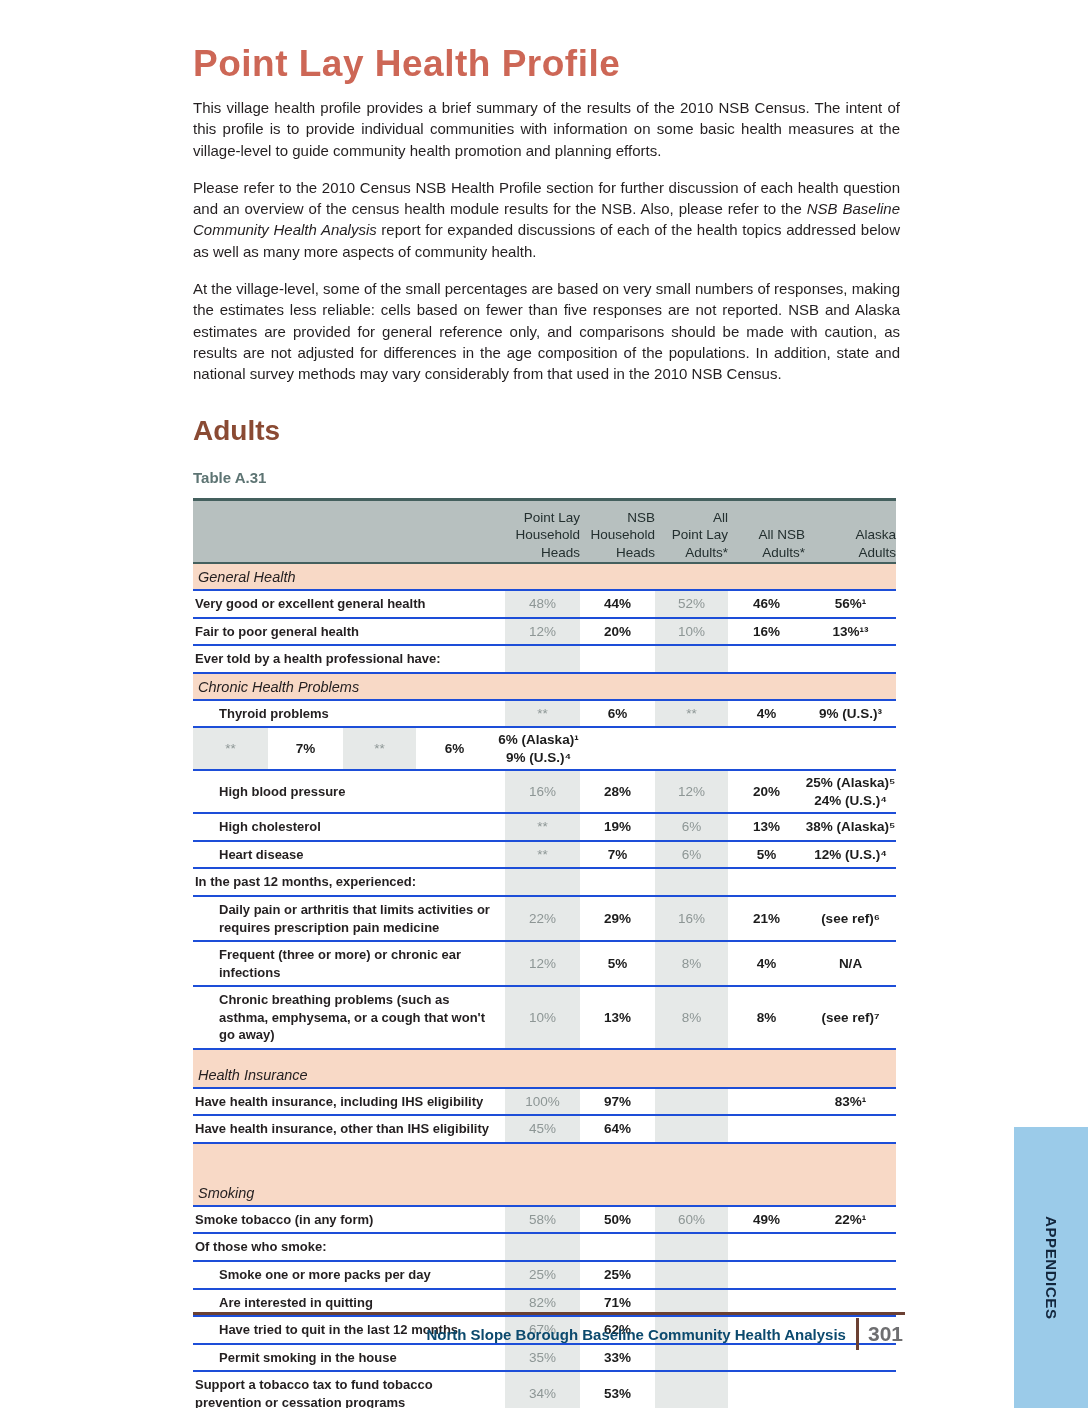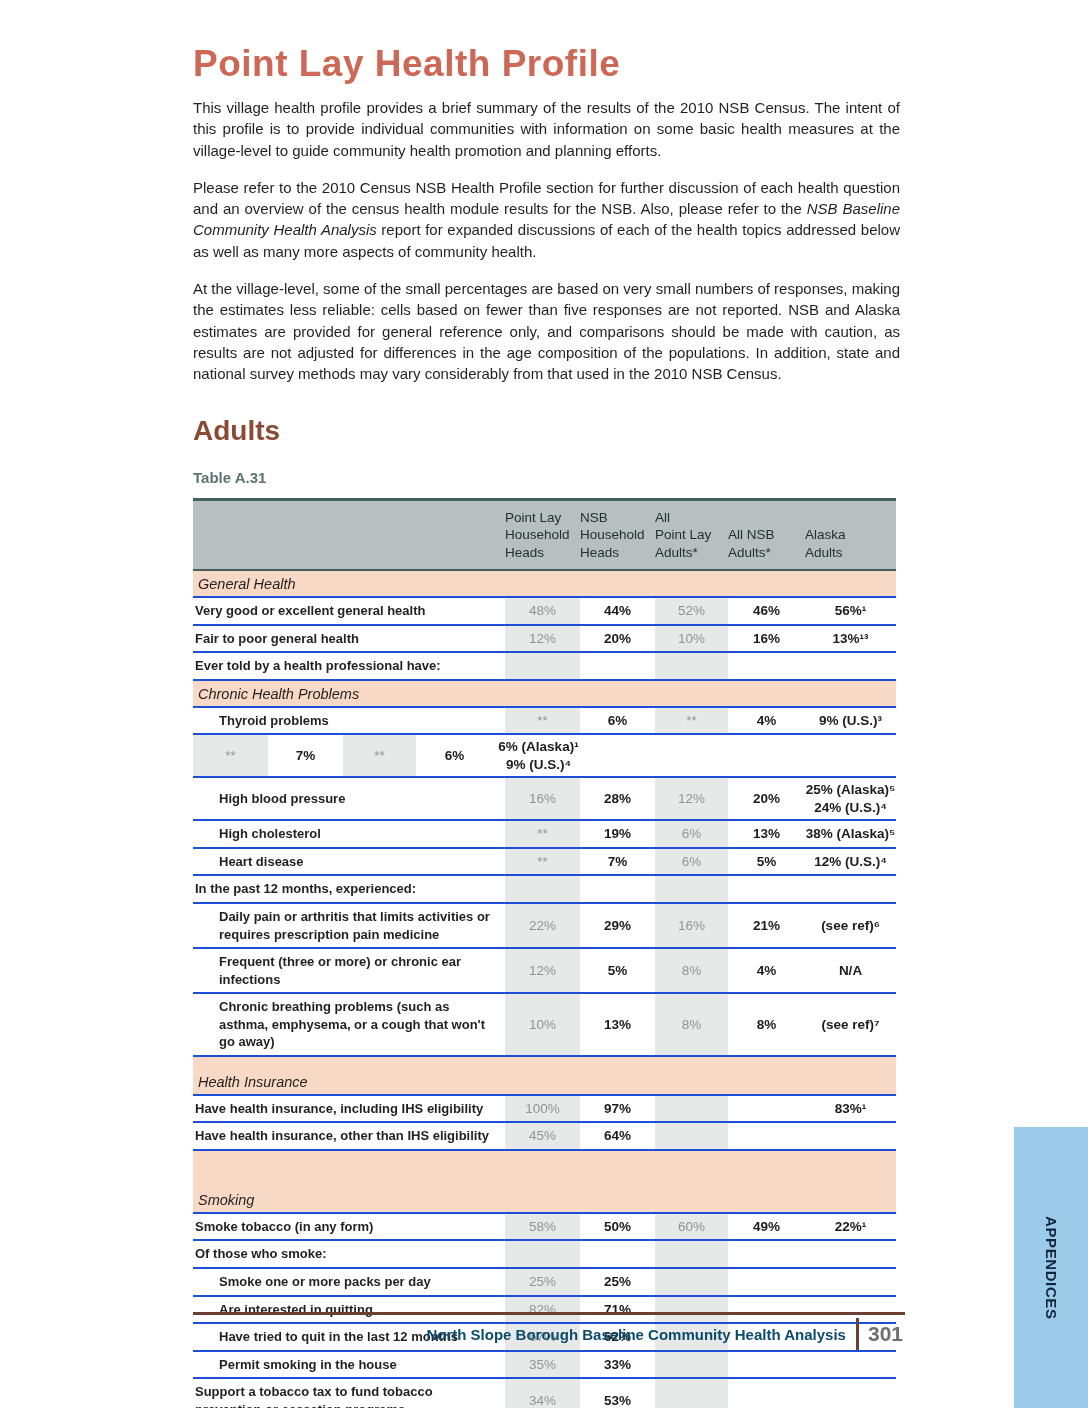--- a/index.html
+++ b/index.html
@@ -10,22 +10,22 @@
   .content{position:absolute;left:193px;top:43px;width:707px;}
   .doc-title{font-size:37px;font-weight:bold;letter-spacing:0.5px;color:#cd6756;margin:0 0 12px 0;}
   .para{font-size:15px;line-height:1.42;text-align:justify;margin:0 0 16px 0;}
   .para .it{font-style:italic;}
   .h2{font-size:28px;font-weight:bold;color:#8a4a33;margin:30px 0 0 0;}
   .tcaption{font-size:15px;font-weight:bold;color:#5d7473;margin:22px 0 12px 0;}
 
   
   .vtable{width:703px;border-top:3px solid #44605e;}
   .thead{display:flex;background:#b7c0bf;border-bottom:2px solid #44605e;align-items:flex-end;}
-  .hcell{font-size:13.5px;line-height:1.32;text-align:left;white-space:pre-line;
-         padding:8px 0 7px 0;color:#232f2f;}
+  .hcell{font-size:13.5px;line-height:1.32;text-align:right;white-space:pre-line;
+         padding:8px 0 0 0;color:#232f2f;}
   .trow{display:flex;border-bottom:2px solid #1d4ed8;min-height:25px;}
   .trow.section{background:#f8d9c6;}
   .seclabel{font-style:italic;font-size:14.5px;padding:5px 0 4px 5px;display:flex;align-items:center;}
   .c-label{width:312px;}
   .c1{width:75px;}.c2{width:75px;}.c3{width:73px;}.c4{width:77px;}.c5{width:91px;}
   .label{display:flex;align-items:center;font-size:13px;line-height:1.35;
          padding:4px 8px 4px 2px;box-sizing:border-box;font-weight:bold;}
   .label.indent{padding-left:26px;}
   .val{display:flex;align-items:center;justify-content:center;text-align:center;
        font-size:13.5px;line-height:1.3;white-space:pre-line;box-sizing:border-box;padding:3px 0;}

